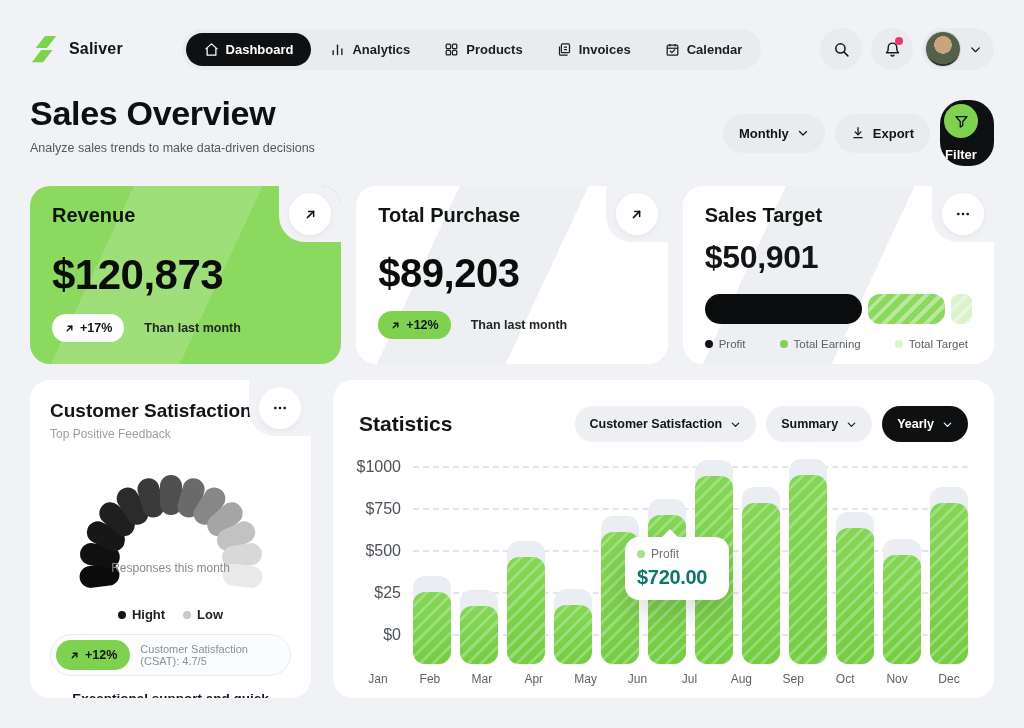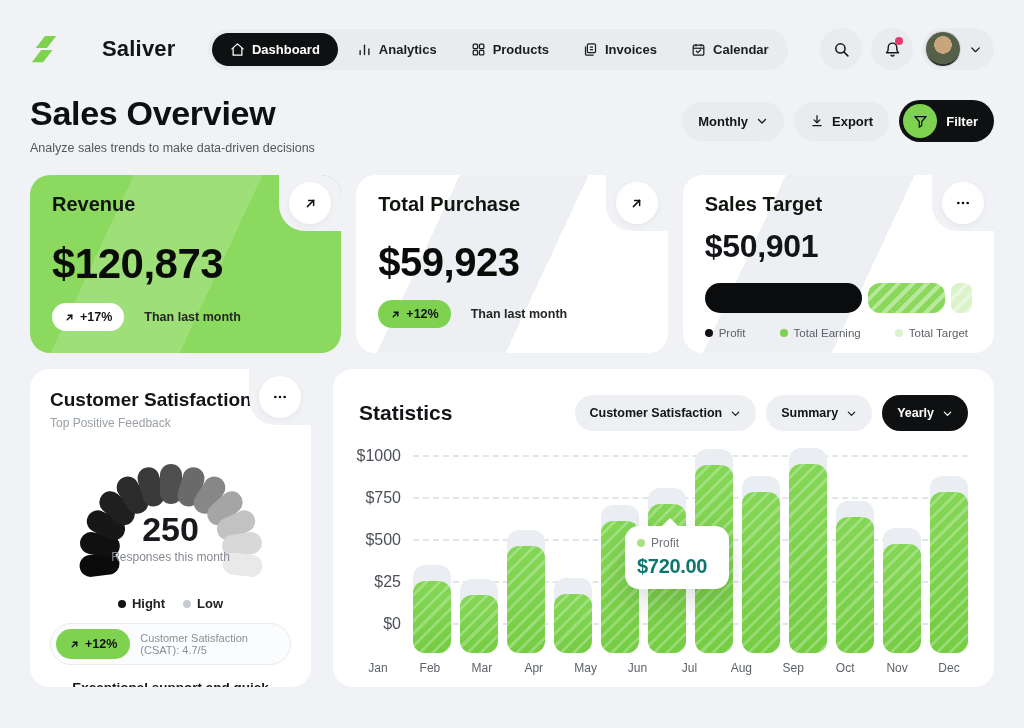--- a/index.html
+++ b/index.html
@@ -8,21 +8,21 @@
     background:#f1f2f5;
     font-family:"Liberation Sans", sans-serif;
     color:#121417;
     padding:26px 30px 0 30px;
   }
   svg { display:block; }
 
   
   .header { display:flex; align-items:center; justify-content:space-between; height:46px; }
   .logo { display:flex; align-items:center; gap:9px; }
-  .logo-name { font-size:22px; font-weight:700; letter-spacing:.2px;margin-left:33px; }
+  .logo-name { font-size:16px; font-weight:700; letter-spacing:.2px; }
   .nav { background:#e9ebef; border-radius:24px; padding:4px; display:flex; align-items:center; gap:4px; }
   .nav-item { display:flex; align-items:center; gap:7px; padding:9px 15px; border-radius:20px;
               font-size:13px; font-weight:600; color:#1b1d20; cursor:pointer; }
   .nav-item .nicon { width:15px; height:15px; }
   .nav-item.active { background:#0f1011; color:#fff; padding:9px 18px; }
   .hright { display:flex; align-items:center; gap:9px; }
   .circle-btn { width:42px; height:42px; border-radius:50%; background:#e9ebef;
                 display:flex; align-items:center; justify-content:center; position:relative; cursor:pointer; }
   .badge-dot { position:absolute; top:9px; right:10px; width:8px; height:8px; border-radius:50%; background:#e8386d; }
   .avatar-pill { display:flex; align-items:center; gap:8px; background:#e9ebef; border-radius:22px;
@@ -32,21 +32,21 @@
             border:1px solid #d6d9de; }
 
   
   .title-row { display:flex; justify-content:space-between; align-items:flex-start; margin-top:22px; }
   .page-title { font-size:34px; font-weight:700; letter-spacing:-.3px; color:#0d0f12; }
   .page-subtitle { font-size:12.5px; color:#54585e; margin-top:8px; }
   .controls { display:flex; align-items:center; gap:10px; margin-top:6px; }
   .pill-btn { display:flex; align-items:center; gap:8px; background:#e9ebef; border-radius:21px;
               padding:12px 16px; font-size:13px; font-weight:600; cursor:pointer; }
   .filter-btn { display:flex; align-items:center; gap:9px; background:#0f1011; color:#fff;
-                border-radius:24px; padding:4px 16px 4px 4px; font-size:13px; font-weight:600; cursor:pointer; }
+                border-radius:24px; padding:4px 16px 4px 4px; font-size:13px; font-weight:600; cursor:pointer;flex-direction:column; }
   .filter-circle { width:34px; height:34px; border-radius:50%; background:#7ed24f;
                    display:flex; align-items:center; justify-content:center; }
 
   
   .cards-row { display:grid; grid-template-columns:repeat(3,1fr); gap:15px; margin-top:20px; height:178px; }
   .card { position:relative; background:#fff; border-radius:20px; padding:18px 22px; overflow:hidden; }
   .card .wm { position:absolute; inset:-40% -20%; pointer-events:none;
               background:linear-gradient(115deg, transparent 34%, rgba(222,226,233,.55) 34%, rgba(222,226,233,.55) 56%, transparent 56%); }
   .card.green { background:#8cd95f; }
   .card.green .wm { background:linear-gradient(115deg, transparent 34%, rgba(255,255,255,.16) 34%, rgba(255,255,255,.16) 56%, transparent 56%); }
@@ -274,21 +274,21 @@
             <path d="M7 17 17 7"></path>
             <path d="M9 7h8v8"></path>
           </svg>
       </span>
     </div>
   </div>
 
   <div class="card">
     <div class="wm"></div>
     <div class="card-title">Total Purchase</div>
-    <div class="card-value">$59,923</div>
+    <div class="card-value">$89,203</div>
     <div class="delta-row">
       <span class="delta-pill">
         <svg width="11" height="11" viewBox="0 0 24 24" fill="none" stroke="#0f1011" stroke-width="3" stroke-linecap="round" stroke-linejoin="round">
             <path d="M7 17 17 7"></path>
             <path d="M9 7h8v8"></path>
           </svg>
         <span>+12%</span>
       </span>
       <span class="delta-note">Than last month</span>
     </div>
@@ -351,21 +351,20 @@
           <div class="gseg" style="background: rgb(43, 43, 43); transform: rotate(-32.3333deg) translateY(-72px);"></div>
           <div class="gseg" style="background: rgb(58, 58, 58); transform: rotate(-16.1667deg) translateY(-72px);"></div>
           <div class="gseg" style="background: rgb(79, 79, 79); transform: rotate(0deg) translateY(-72px);"></div>
           <div class="gseg" style="background: rgb(106, 106, 106); transform: rotate(16.1667deg) translateY(-72px);"></div>
           <div class="gseg" style="background: rgb(135, 135, 135); transform: rotate(32.3333deg) translateY(-72px);"></div>
           <div class="gseg" style="background: rgb(165, 165, 165); transform: rotate(48.5deg) translateY(-72px);"></div>
           <div class="gseg" style="background: rgb(194, 194, 194); transform: rotate(64.6667deg) translateY(-72px);"></div>
           <div class="gseg" style="background: rgb(216, 216, 216); transform: rotate(80.8333deg) translateY(-72px);"></div>
           <div class="gseg" style="background: rgb(233, 233, 233); transform: rotate(97deg) translateY(-72px);"></div>
         </div>
-      <div class="gauge-num">250</div>
       <div class="gauge-cap">Responses this month</div>
     </div>
     <div class="cs-legend" id="cs-legend">
         <div class="cs-leg-item">
           <span class="dot" style="background: rgb(20, 20, 20);"></span>
           <span>Hight</span>
         </div>
         <div class="cs-leg-item">
           <span class="dot" style="background: rgb(199, 203, 208);"></span>
           <span>Low</span>

